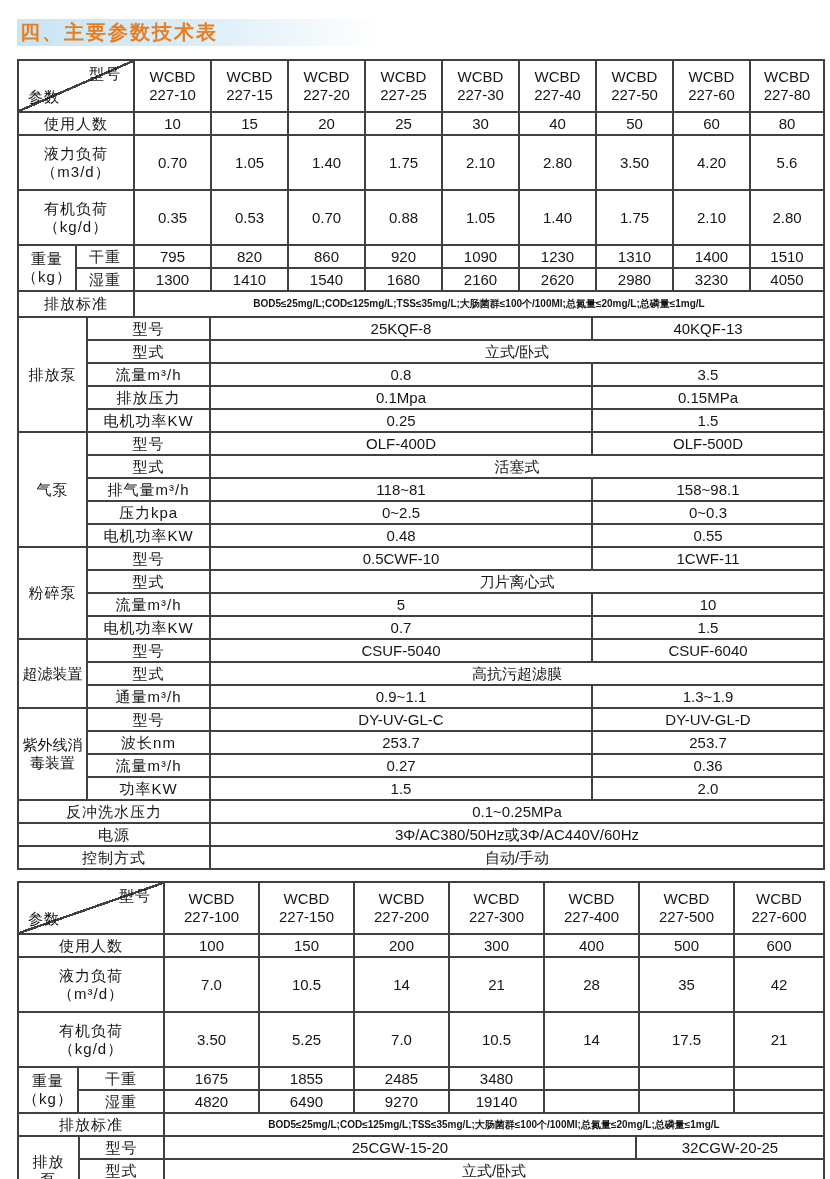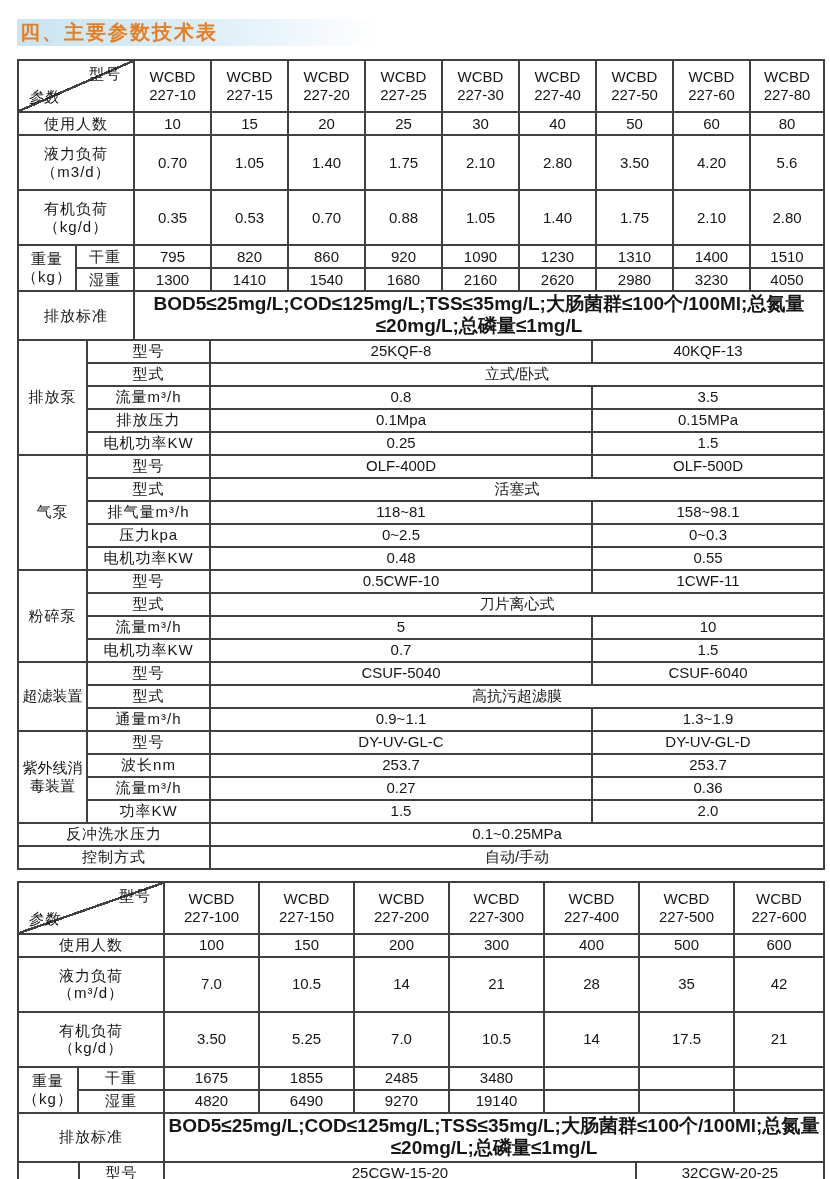--- a/index.html
+++ b/index.html
@@ -23,39 +23,39 @@
   table.band { border-collapse:collapse; table-layout:fixed; width:808px; background:#fff; }
   table.band + table.band { margin-top:-2px; }
   table.band.gap { margin-top:11px !important; }
 
   td {
     border:2px solid #404040; text-align:center; vertical-align:middle;
     font-size:15px; line-height:1.18; padding:1px 2px; overflow:hidden;
   }
   .pre { white-space:pre-line; }
   .lbl { letter-spacing:1px; }
-  .std { font-size:19px; font-weight:bold; letter-spacing:0; padding:1px 0; }
+  .std { font-size:10px; font-weight:bold; letter-spacing:0; padding:1px 0; }
 
   tr.h52{height:52px} tr.h45{height:55px} tr.h26{height:26px}
   tr.h23{height:23px} tr.h24{height:24px}
 
   col.w58{width:58px}  col.w77{width:77px}
   col.w69{width:69px}  col.w123{width:123px} col.w382{width:382px}
   col.w192{width:192px}
   col.w60{width:60px}  col.w86{width:86px}  col.w95{width:95px}
   col.w61{width:61px}  col.w85{width:85px}  col.w472{width:472px}
 
   .diag {
     position:relative; padding:0;
     background:linear-gradient(to bottom right,
       transparent calc(50% - 1.2px), #404040 calc(50% - 1.2px),
       #404040 calc(50% + 1.2px), transparent calc(50% + 1.2px));
   }
   .diag .tr-label { position:absolute; top:4px; right:12px; letter-spacing:1px; }
-  .diag .bl-label { position:absolute; bottom:5px; left:9px; letter-spacing:1px;font-style:italic; }
+  .diag .bl-label { position:absolute; bottom:5px; left:9px; letter-spacing:1px; }
 </style>
 </head>
 <body>
 
 <div class="page">
 
   <div class="title-bar">
     <span class="title">四、主要参数技术表</span>
   </div>
 
@@ -302,20 +302,24 @@
     <colgroup>
         <col class="w192">
         <col>
       </colgroup>
     <tbody>
       <tr class="h23">
         <td class="lbl">反冲洗水压力</td>
         <td>0.1~0.25MPa</td>
       </tr>
       <tr class="h23">
+        <td class="lbl">电源</td>
+        <td>3Φ/AC380/50Hz或3Φ/AC440V/60Hz</td>
+      </tr>
+      <tr class="h23">
         <td class="lbl">控制方式</td>
         <td>自动/手动</td>
       </tr>
     </tbody>
   </table>
 
   <table class="band gap">
     <colgroup>
         <col class="w60">
         <col class="w86">

